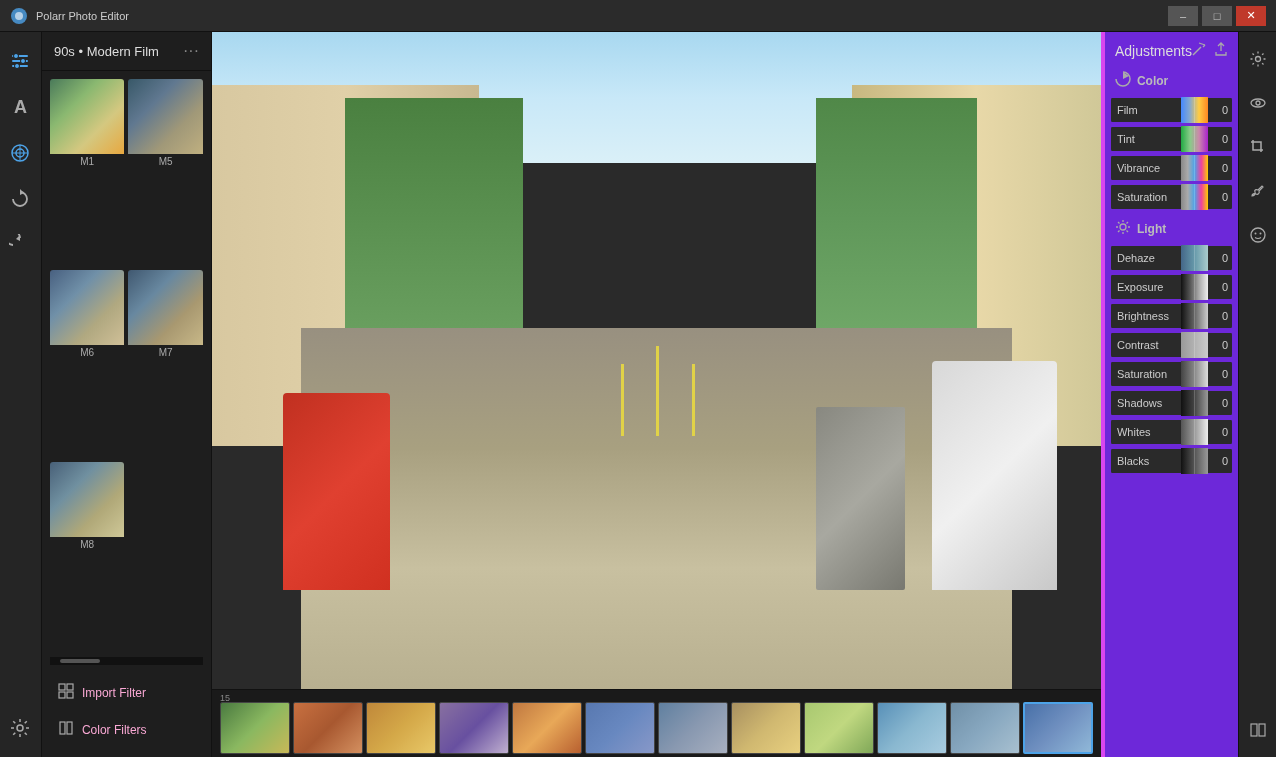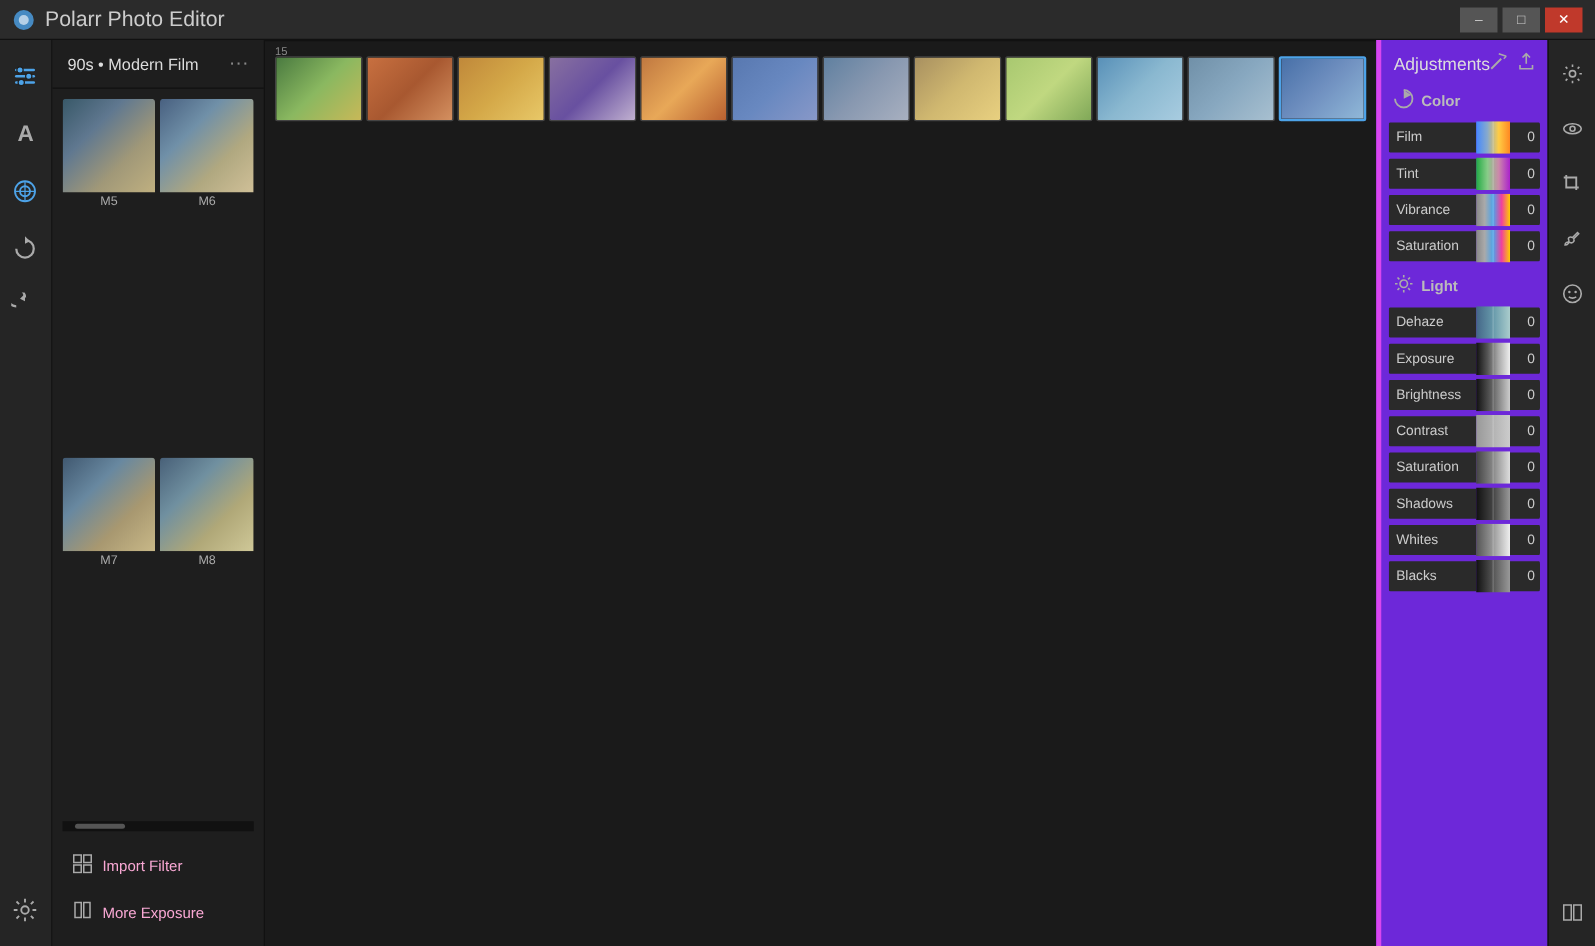--- a/index.html
+++ b/index.html
@@ -9,21 +9,21 @@
     .title-bar {
       height: 32px;
       background: #2b2b2b;
       display: flex;
       align-items: center;
       padding: 0 10px;
       border-bottom: 1px solid #111;
       user-select: none;
     }
     .title-bar-icon { width: 18px; height: 18px; margin-right: 8px; }
-    .title-bar-title { flex: 1; font-size: 17px; color: #ccc; }
+    .title-bar-title { flex: 1; font-size: 11px; color: #ccc; }
     .title-bar-controls { display: flex; gap: 4px; }
     .title-bar-btn {
       width: 30px; height: 20px;
       background: #555; border: none; cursor: pointer;
       display: flex; align-items: center; justify-content: center;
       font-size: 11px; color: #ccc;
     }
     .title-bar-btn.close { background: #c0392b; color: white; }
 
     
@@ -332,20 +332,26 @@
     </div>
   </div>
 
   <div class="filter-panel">
     <div class="filter-header">
       <span class="filter-title">90s • Modern Film</span>
       <span class="filter-more-btn">···</span>
     </div>
     <div class="filter-grid">
 
+      <div class="filter-item">
+        <div class="filter-thumb">
+          <div class="ft-m1" style="width:100%;height:100%;"></div>
+        </div>
+        <span class="filter-label">M1</span>
+      </div>
 
 
 
 
       <div class="filter-item">
         <div class="filter-thumb">
           <div class="ft-m5" style="width:100%;height:100%;"></div>
         </div>
         <span class="filter-label">M5</span>
       </div>
@@ -388,26 +394,26 @@
         </span>
         <span>Import Filter</span>
       </div>
       <div class="filter-action-btn">
         <span class="filter-action-icon">
           <svg width="16" height="16" viewBox="0 0 16 16">
               <rect x="2" y="2" width="5" height="12" fill="none" stroke="#aaa" stroke-width="1.2"></rect>
               <rect x="9" y="2" width="5" height="12" fill="none" stroke="#aaa" stroke-width="1.2"></rect>
             </svg>
         </span>
-        <span>More Exposure</span>
+        <span>Color Filters</span>
       </div>
     </div>
   </div>
 
-  <div style="flex:1; display:flex; flex-direction:row; position:relative;">
+  <div style="flex:1; display:flex; flex-direction:column; position:relative;">
 
     <div class="canvas-area" style="flex:1; position:relative;">
 
       <div style="width:100%; height:100%; position:relative; overflow:hidden;">
 
         <div style="position:absolute; top:0; left:0; right:0; height:20%; background: linear-gradient(to bottom, #a8d8f0, #c8e8f8, #daf0f8);"></div>
 
         <div style="position:absolute; top:8%; left:0; width:30%; height:55%; background: linear-gradient(to right, #d8c8a0, #e0d0a8, #c8b890);"></div>
 
         <div style="position:absolute; top:8%; right:0; width:28%; height:55%; background: linear-gradient(to left, #d0c898, #e8d8a8, #c8b880);"></div>

